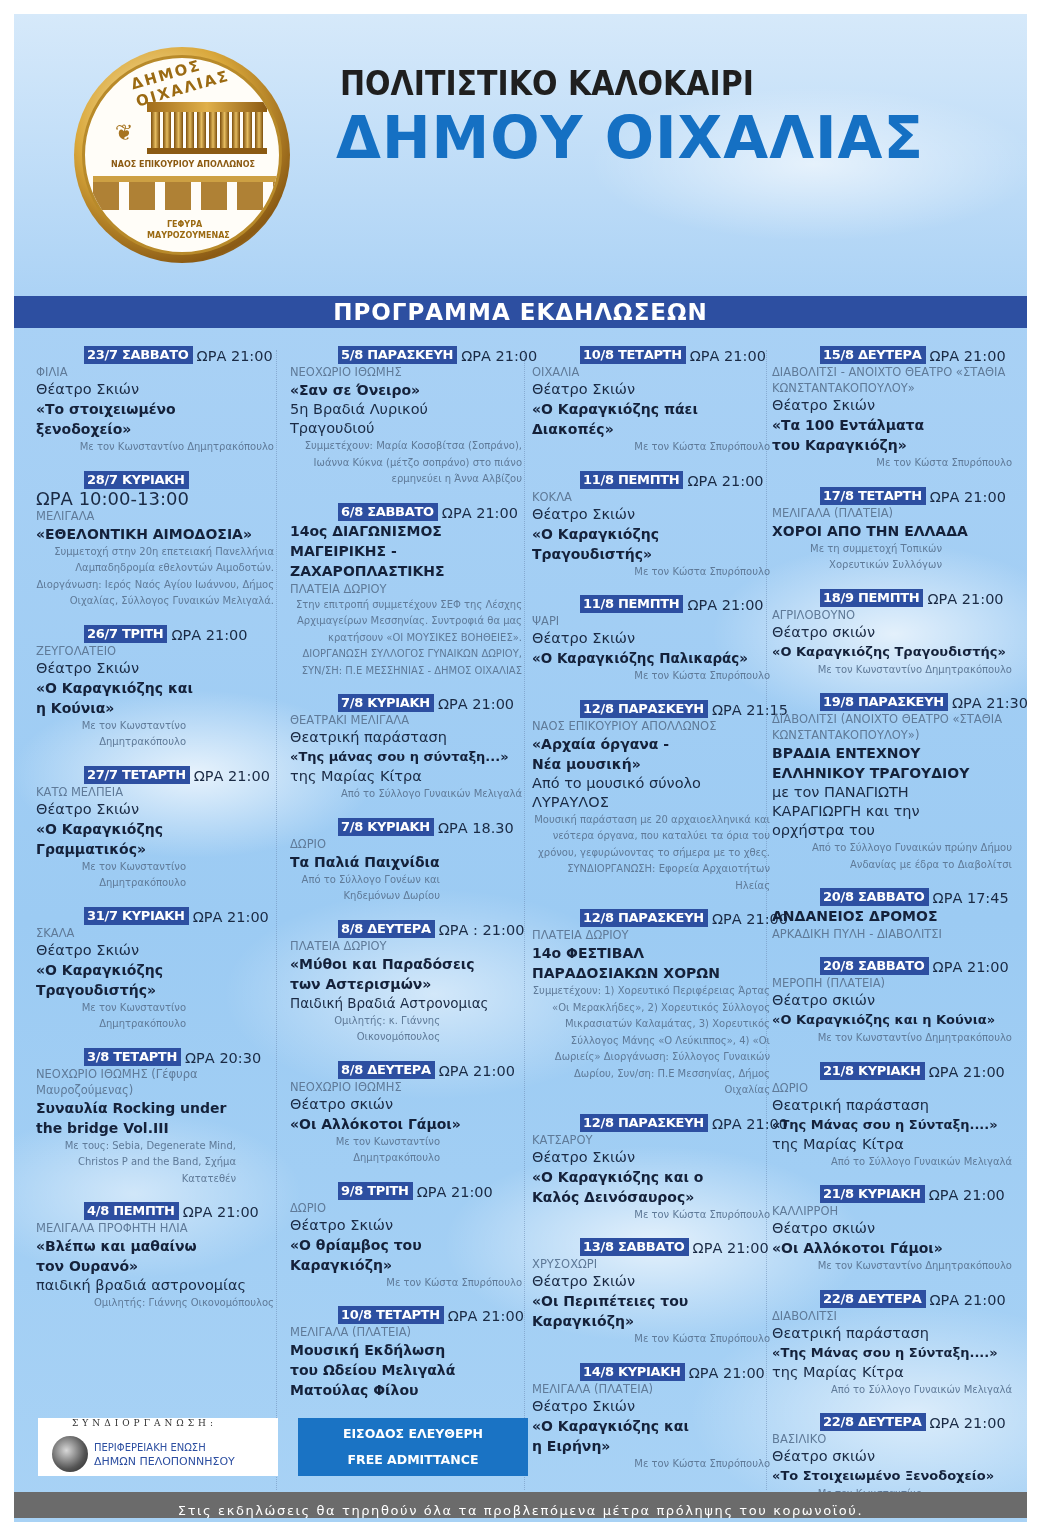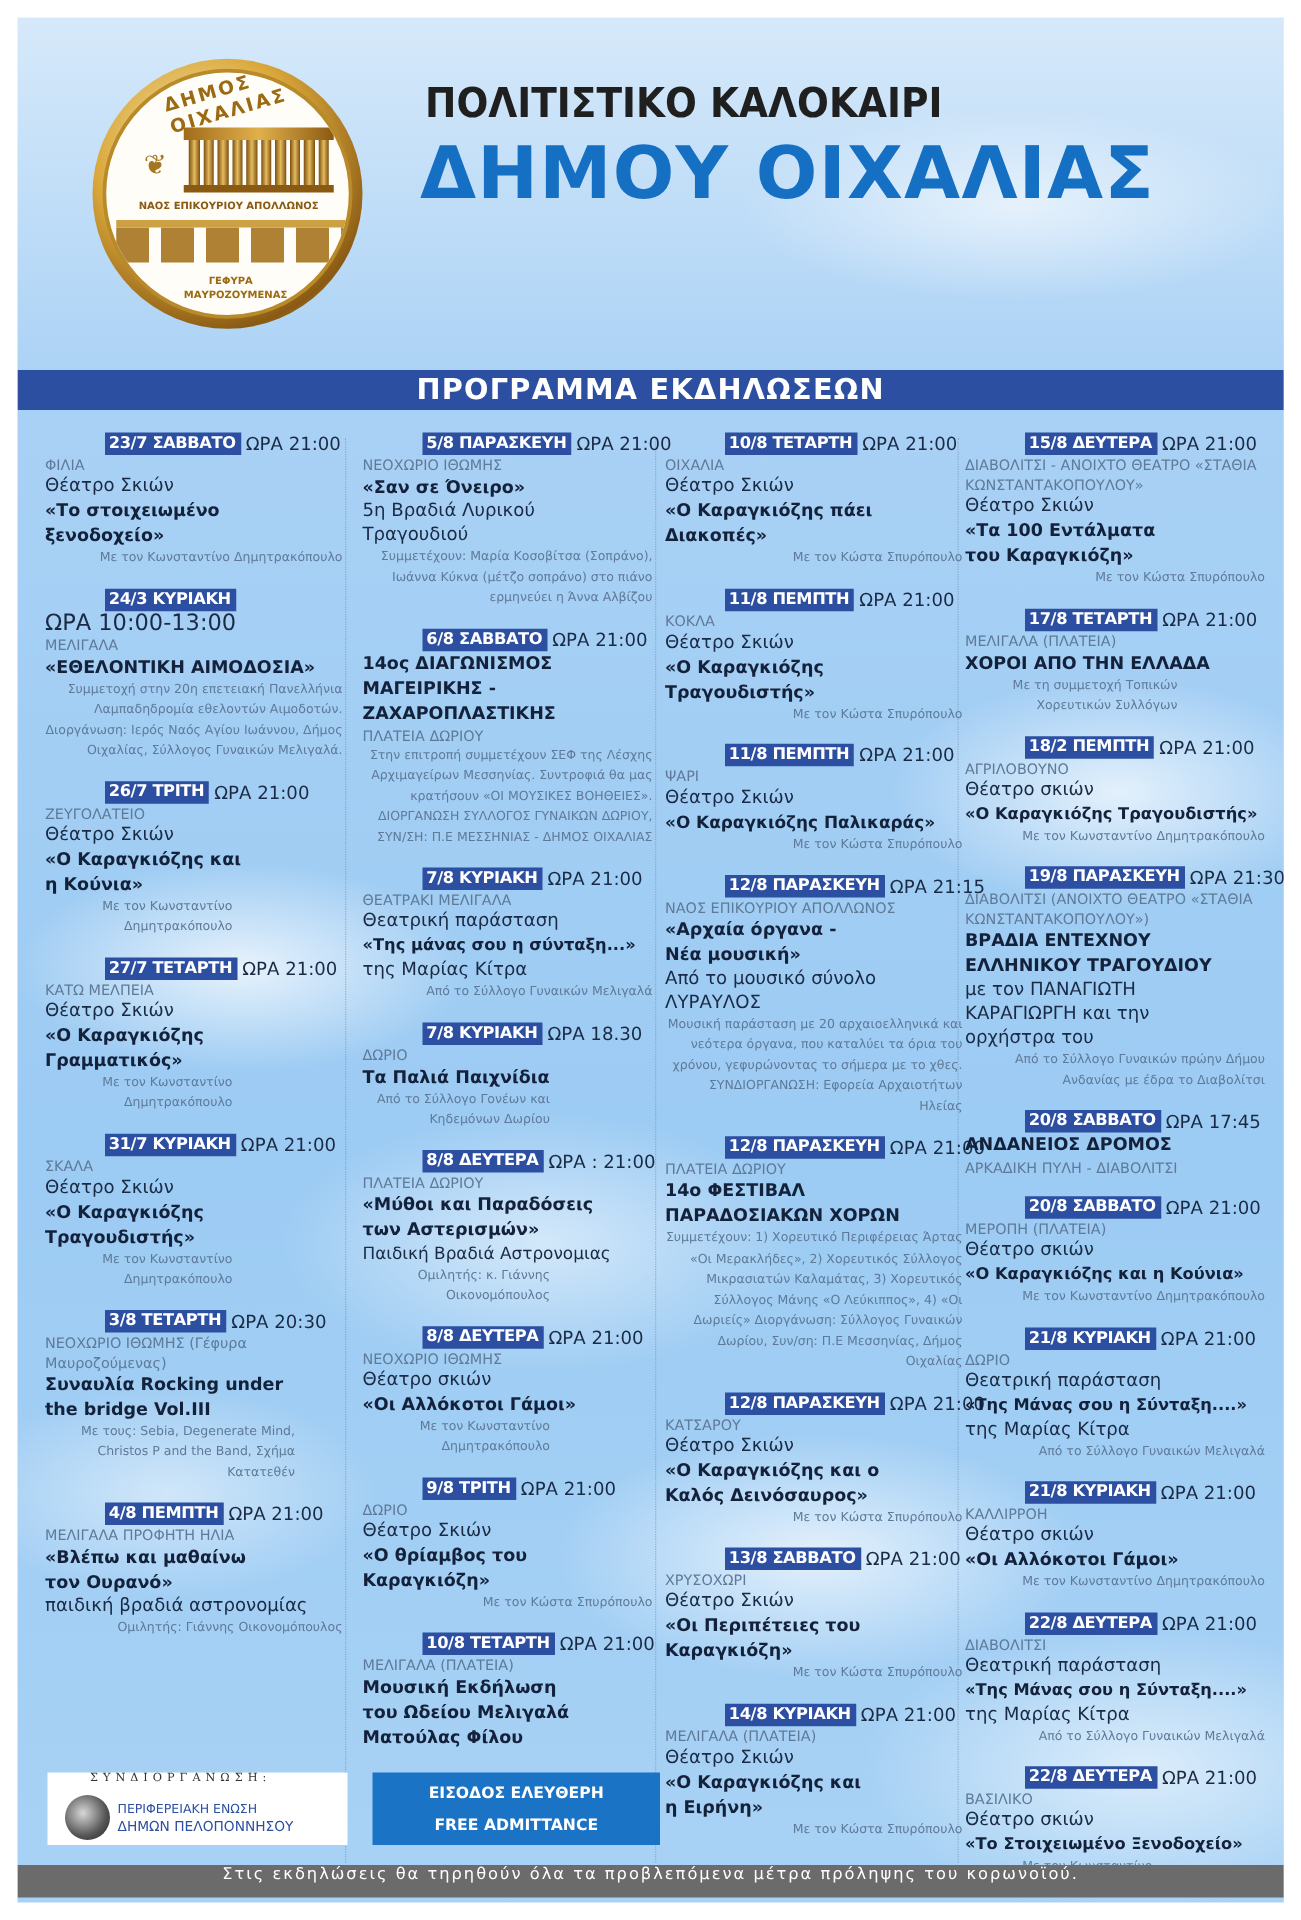--- a/index.html
+++ b/index.html
@@ -86,21 +86,21 @@
   .cosponsor .seal { position: absolute; left: 14px; top: 18px; width: 36px; height: 36px; border-radius: 50%; background: radial-gradient(circle at 40% 40%, #d8d8d8, #555 60%, #222); }
   .cosponsor .org1 { position: absolute; left: 56px; top: 24px; font-size: 10px; color: #2d4fa1; }
   .cosponsor .org2 { position: absolute; left: 56px; top: 37px; font-size: 11px; color: #2d4fa1; }
   .free {
     position: absolute; left: 264px; top: 1404px; width: 230px; height: 58px; background: #1a73c4;
     display: flex; flex-direction: column; align-items: center; justify-content: center; margin-left: 20px;
   }
   .free span { color: #fff; font-weight: bold; font-size: 12.5px; line-height: 26px; }
   .footer {
     position: absolute; left: 0; top: 1478px; width: 1013px; height: 26px; background: #6b6b6b;
-    display: flex; align-items: flex-start; justify-content: center;
+    display: flex; align-items: flex-end; justify-content: center;
   }
   .footer span { color: #ffffff; font-size: 13px; letter-spacing: 1.6px; }
 </style>
 </head>
 <body>
 
 <div class="poster">
 
   <div class="logo">
     <div class="logo-inner">
@@ -146,21 +146,21 @@
           <span class="date">23/7 ΣΑΒΒΑΤΟ</span>
           <span class="time">ΩΡΑ 21:00</span>
         </div>
       <div class="loc">ΦΙΛΙΑ</div>
       <div class="type">Θέατρο Σκιών</div>
       <div class="name">«Το στοιχειωμένο ξενοδοχείο»</div>
       <div class="note">Με τον Κωνσταντίνο Δημητρακόπουλο</div>
     </div>
     <div class="event">
       <div class="head">
-          <span class="date">24/3 ΚΥΡΙΑΚΗ</span>
+          <span class="date">28/7 ΚΥΡΙΑΚΗ</span>
         </div>
       <div class="time-block">ΩΡΑ 10:00-13:00</div>
       <div class="loc">ΜΕΛΙΓΑΛΑ</div>
       <div class="name">«ΕΘΕΛΟΝΤΙΚΗ ΑΙΜΟΔΟΣΙΑ»</div>
       <div class="note">Συμμετοχή στην 20η επετειακή Πανελλήνια Λαμπαδηδρομία εθελοντών Αιμοδοτών. Διοργάνωση: Ιερός Ναός Αγίου Ιωάννου, Δήμος Οιχαλίας, Σύλλογος Γυναικών Μελιγαλά.</div>
     </div>
     <div class="event">
       <div class="head">
           <span class="date">26/7 ΤΡΙΤΗ</span>
           <span class="time">ΩΡΑ 21:00</span>
@@ -388,21 +388,21 @@
       <div class="head">
           <span class="date">17/8 ΤΕΤΑΡΤΗ</span>
           <span class="time">ΩΡΑ 21:00</span>
         </div>
       <div class="loc">ΜΕΛΙΓΑΛΑ (ΠΛΑΤΕΙΑ)</div>
       <div class="name">ΧΟΡΟΙ ΑΠΟ ΤΗΝ ΕΛΛΑΔΑ</div>
       <div class="note" style="width:170px">Με τη συμμετοχή Τοπικών Χορευτικών Συλλόγων</div>
     </div>
     <div class="event">
       <div class="head">
-          <span class="date">18/2 ΠΕΜΠΤΗ</span>
+          <span class="date">18/9 ΠΕΜΠΤΗ</span>
           <span class="time">ΩΡΑ 21:00</span>
         </div>
       <div class="loc">ΑΓΡΙΛΟΒΟΥΝΟ</div>
       <div class="type">Θέατρο σκιών</div>
       <div class="name" style="font-size:13px">«Ο Καραγκιόζης Τραγουδιστής»</div>
       <div class="note">Με τον Κωνσταντίνο Δημητρακόπουλο</div>
     </div>
     <div class="event">
       <div class="head">
           <span class="date">19/8 ΠΑΡΑΣΚΕΥΗ</span>

